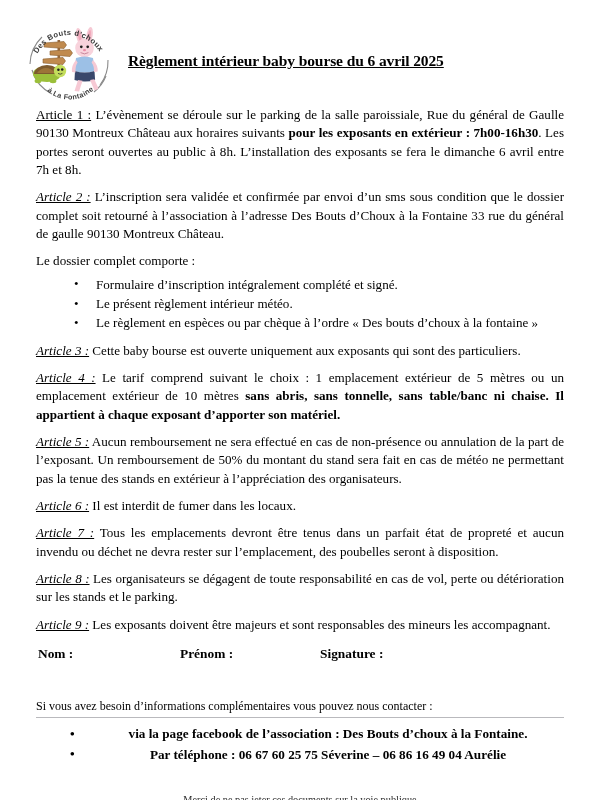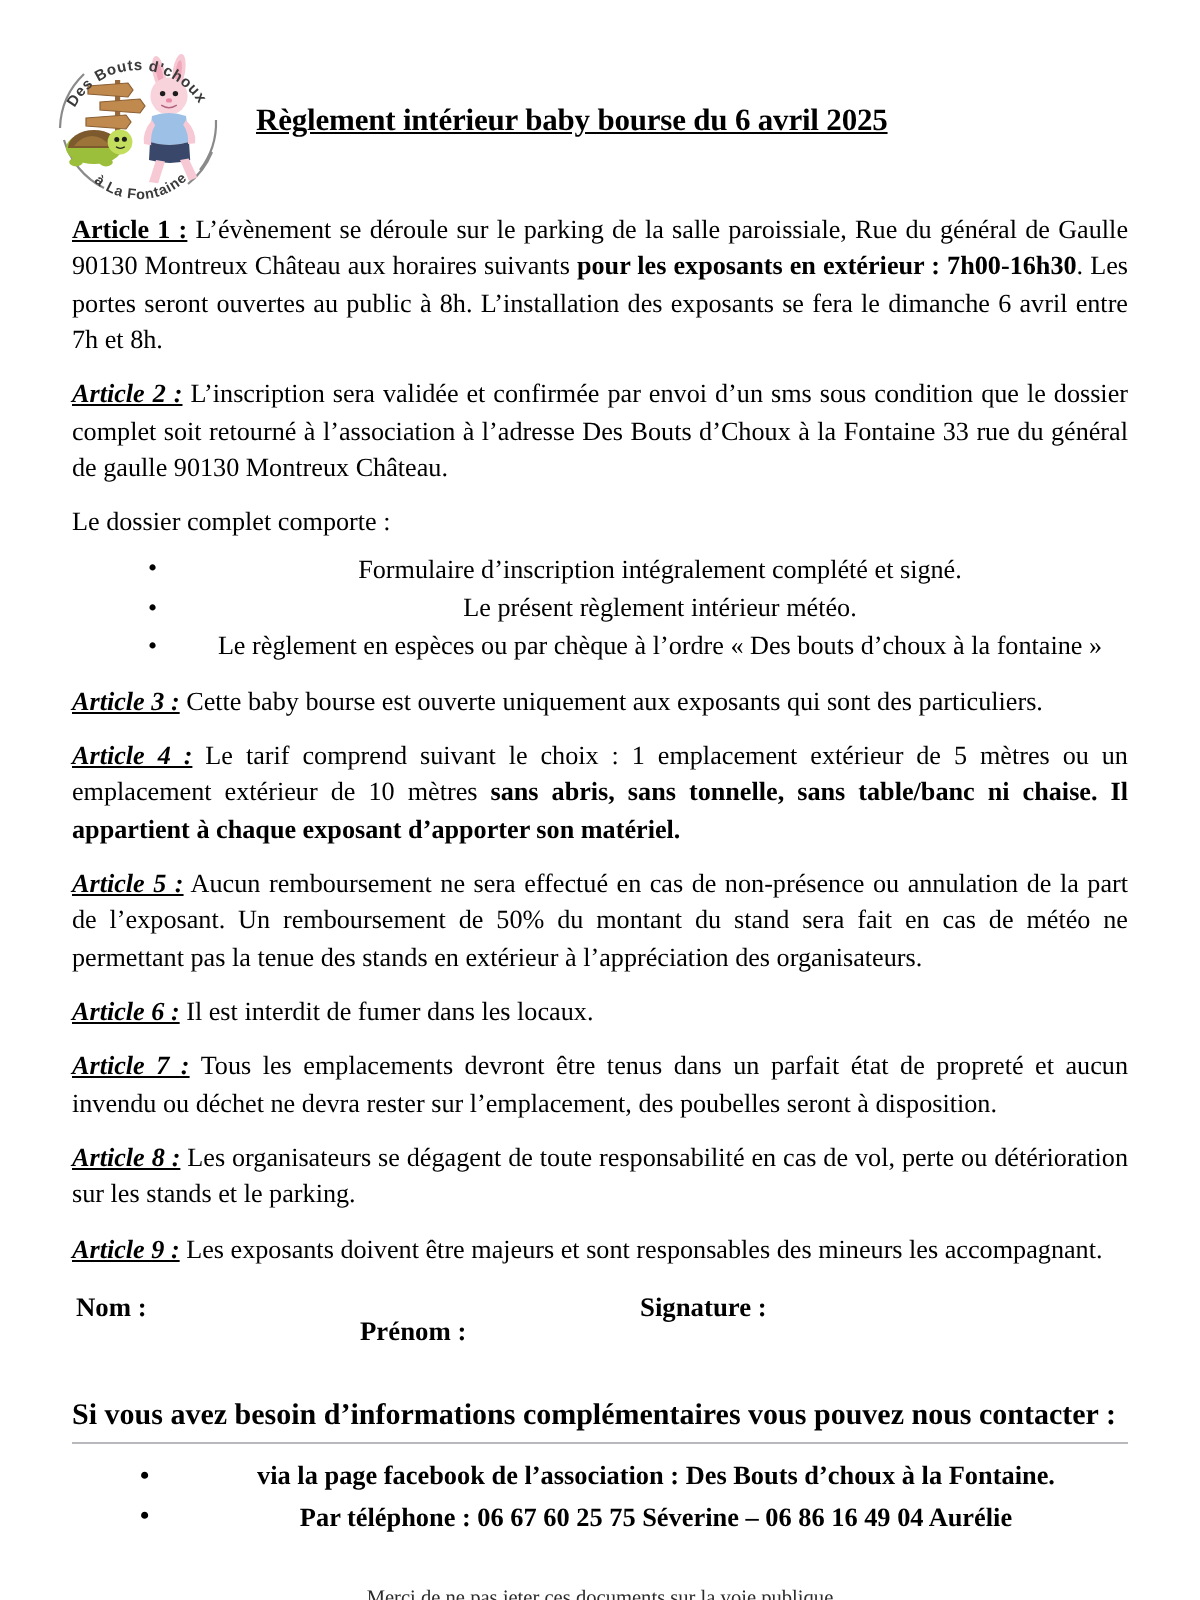--- a/index.html
+++ b/index.html
@@ -63,34 +63,33 @@
 
   p.para {
     margin: 0 0 9px 0;
     font-size: 13.1px;
     line-height: 1.40;
     text-align: justify;
     text-justify: inter-word;
   }
 
   .art-label {
-    font-weight: bold;
+    font-weight: normal;
     text-decoration: underline;
     margin-top: 37px;
   }
   .art-label.italic {
     font-style: italic;
   }
   .b { font-weight: bold; }
 
   ul.bullets {
     margin: 4px 0 9px 0;
     padding-left: 38px;
     list-style: none;
-    text-align: center;
   }
   ul.bullets li {
     font-size: 13.1px;
     line-height: 1.48;
     position: relative;
     padding-left: 22px;
   }
   ul.bullets li::before {
     content: "\2022";
     position: absolute;
@@ -107,33 +106,33 @@
 
   
   .sig-row {
     margin-top: 12px;
     font-size: 13.4px;
     font-weight: bold;
     position: relative;
     height: 22px;
   }
   .sig-row .sig-nom      { position: absolute; left: 2px;   top: 0; }
-  .sig-row .sig-prenom   { position: absolute; left: 144px; top: 0; margin-top: 12px; }
+  .sig-row .sig-prenom   { position: absolute; left: 144px; top: 0; }
   .sig-row .sig-signature{ position: absolute; left: 284px; top: 0; }
 
   
   .contact-block {
     position: absolute;
     left: 36px;
     top: 698px;
     width: 528px;
   }
   .contact-heading {
-    font-size: 15px;
-    font-weight: bold;
+    font-size: 12px;
+    font-weight: normal;
     margin: 0 0 3px 0;
     line-height: 1.35;
   }
   .contact-rule {
     height: 1px;
     background: #b9b9bd;
     width: 100%;
     margin: 2px 0 6px 0;
   }
   ul.contact-list {

